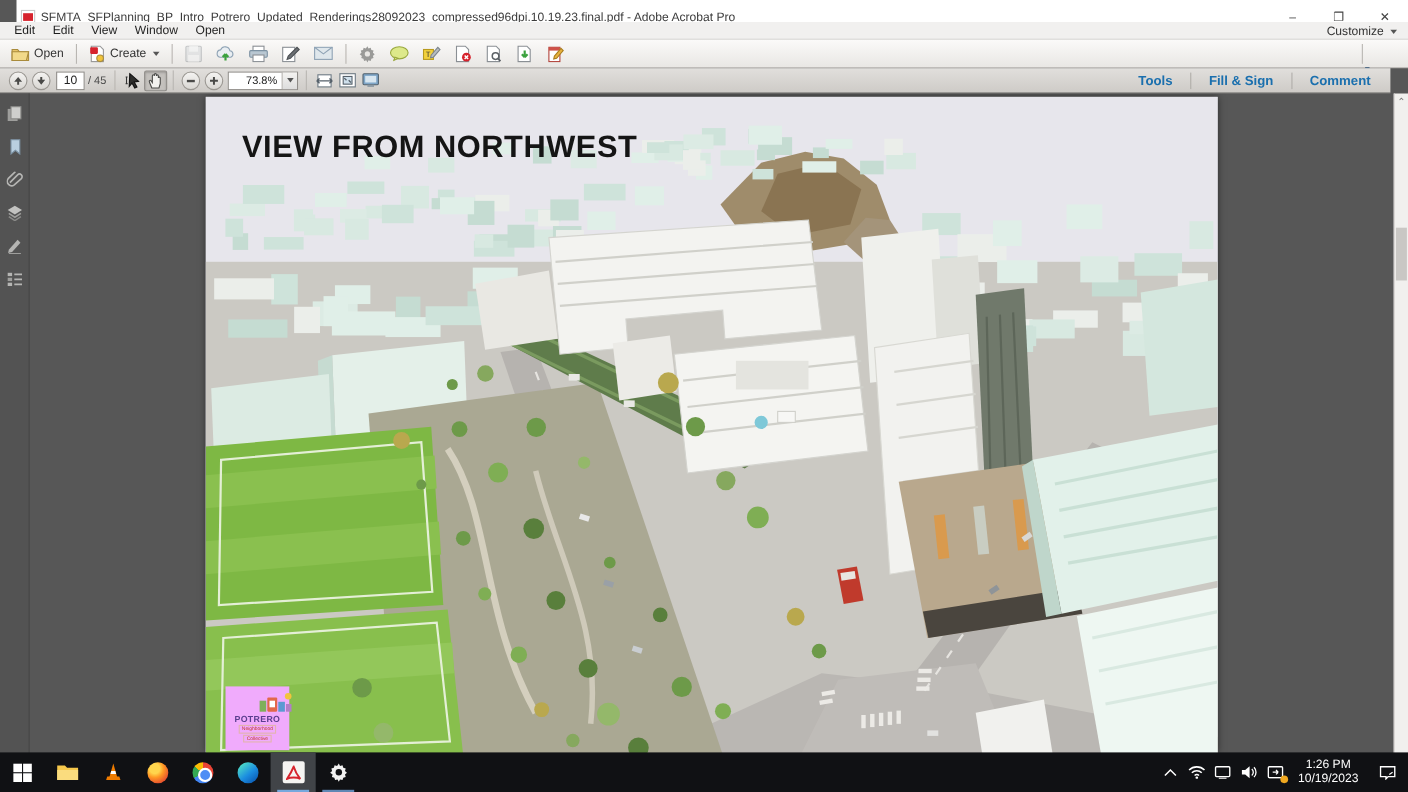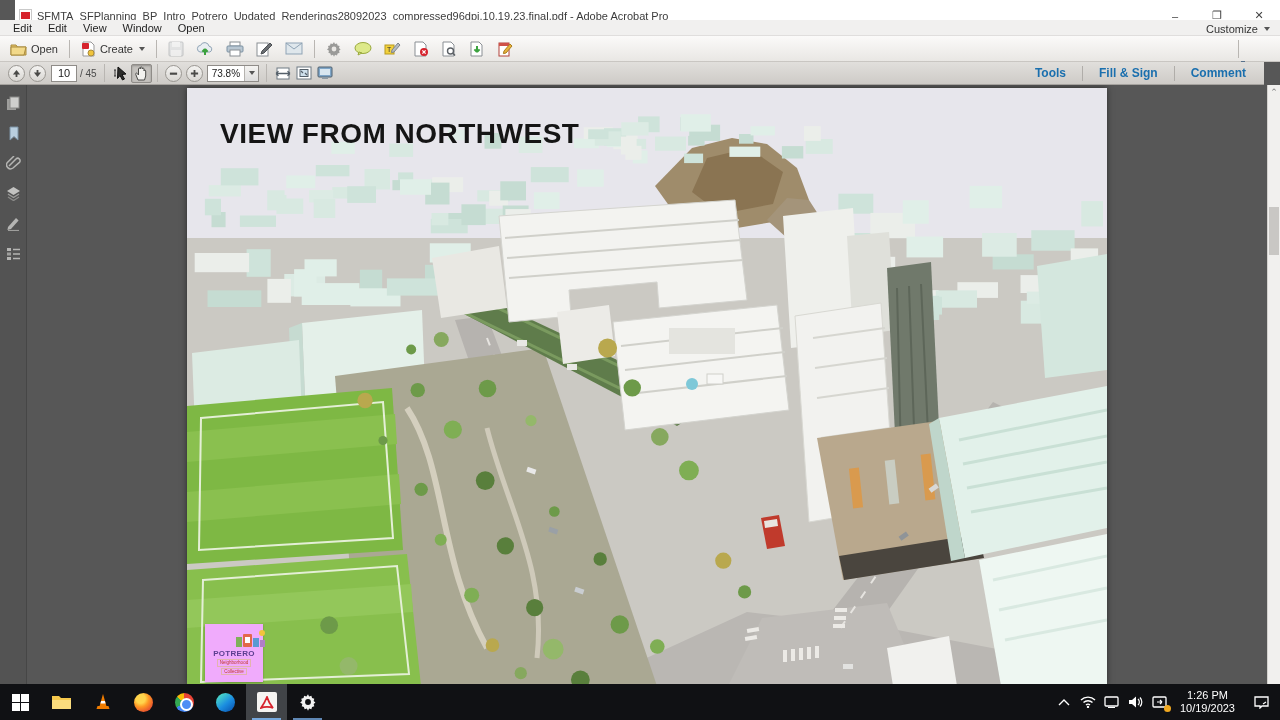--- a/index.html
+++ b/index.html
@@ -27,21 +27,21 @@
   .caret { width:0; height:0; border-left:3px solid transparent; border-right:3px solid transparent; border-top:4px solid #555; margin-left:2px; }
   .tb-right { margin-left:auto; display:flex; align-items:center;flex-direction:column; }
 
   
   .toolbar2 { position:absolute; top:62px; left:0; right:16px; height:23px; background:linear-gradient(#e1dfdc,#cecbc7); border-bottom:1px solid #a5a29e; display:flex; align-items:center; padding:0 6px; }
   .circle-btn { width:17px; height:17px; border-radius:50%; background:linear-gradient(#f4f3f1,#d9d7d3); border:1px solid #9a9792; display:flex; align-items:center; justify-content:center; margin:0 2px; }
   .page-input { width:26px; height:17px; border:1px solid #8f8c88; background:#fff; font-size:11px; text-align:center; color:#222; margin:0 3px; font-family:"Liberation Sans",sans-serif; }
   .page-total { font-size:10px; color:#4a4a4a; margin-right:2px; }
   .tool-toggle { width:21px; height:19px; display:flex; align-items:center; justify-content:center; border:1px solid transparent; border-radius:2px; }
   .tool-toggle.pressed { background:#c4c1bd; border:1px solid #8f8c88; box-shadow:inset 0 1px 2px rgba(0,0,0,.25); }
-  .zoom-box { display:flex; align-items:center; height:17px; border:1px solid #8f8c88; background:#fff; margin:0 2px; }
+  .zoom-box { display:flex; align-items:center; height:17px; border:1px solid #8f8c88; background:#fff; margin:0 2px;padding-left:12px; }
   .zoom-box .zval { font-size:10px; color:#222; padding:0 4px; }
   .zoom-box .zdrop { width:14px; height:100%; border-left:1px solid #b5b2ae; background:linear-gradient(#f4f3f1,#ddd); display:flex; align-items:center; justify-content:center; }
   .blue-actions { margin-left:auto; display:flex; align-items:center; gap:4px; }
   .blue-btn { font-size:12px; font-weight:700; color:#1a6fae; padding:0 12px; height:21px; display:flex; align-items:center; }
   .blue-sep { width:1px; height:15px; background:#b0ada9; }
 
   
   .main { position:absolute; top:85px; left:0; right:0; bottom:32px; background:#575757; display:flex; }
   .nav-sidebar { width:27px; background:#535353; border-right:1px solid #464646; display:flex; flex-direction:column; align-items:center; padding-top:10px; gap:13px; flex:none; }
   .side-ico { width:17px; height:17px; display:flex; align-items:center; justify-content:center; }

